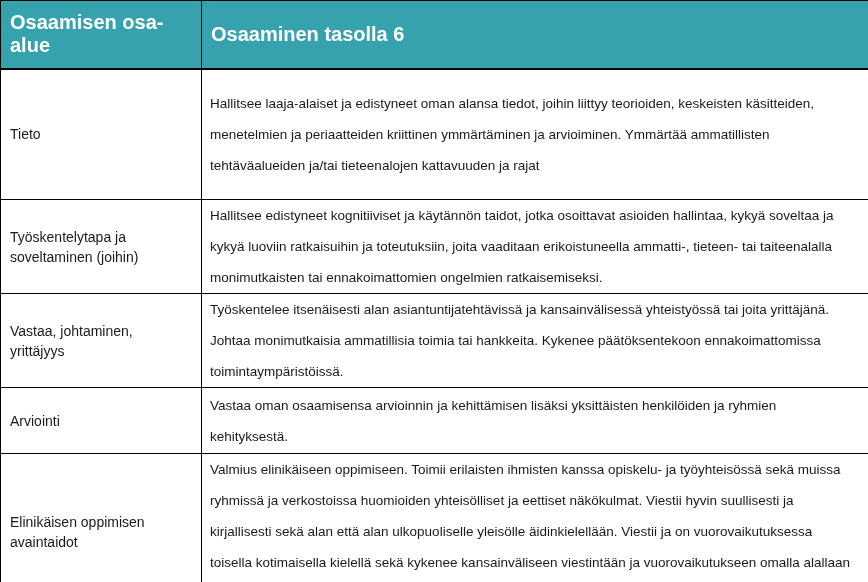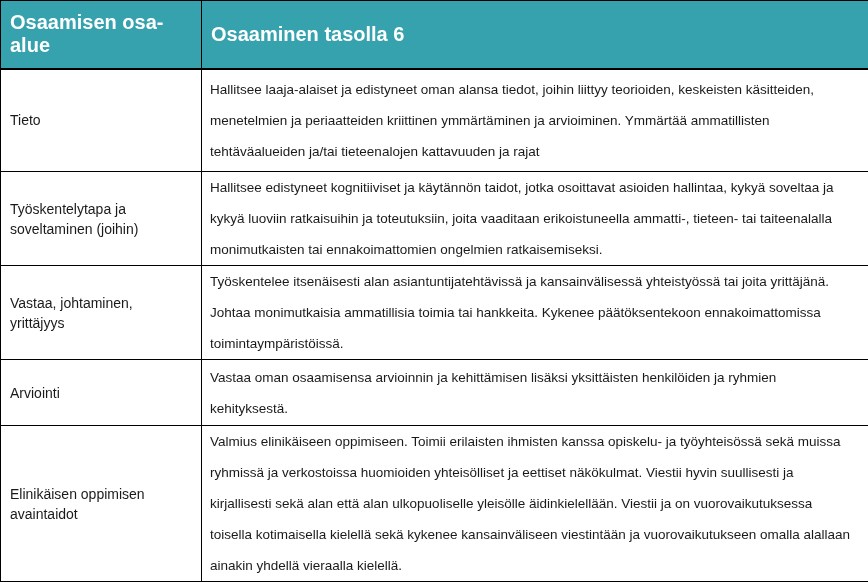--- a/index.html
+++ b/index.html
@@ -50,21 +50,21 @@
 
   .desc-cell {
     font-size: 13.5px;
     line-height: 31px;
     padding: 0 14px 0 8px;
     text-align: left;
     color: #1a1a1a;
     background: #ffffff;
   }
 
-  tr.r0 td { height: 103px; }
+  tr.r0 td { height: 131px; }
   tr.r1 td { height: 90px; }
   tr.r2 td { height: 94px; }
   tr.r3 td { height: 66px; }
   tr.r4 td { height: 156px; }
 </style>
 </head>
 <body>
 
 <table class="qual-table">
   <colgroup>

